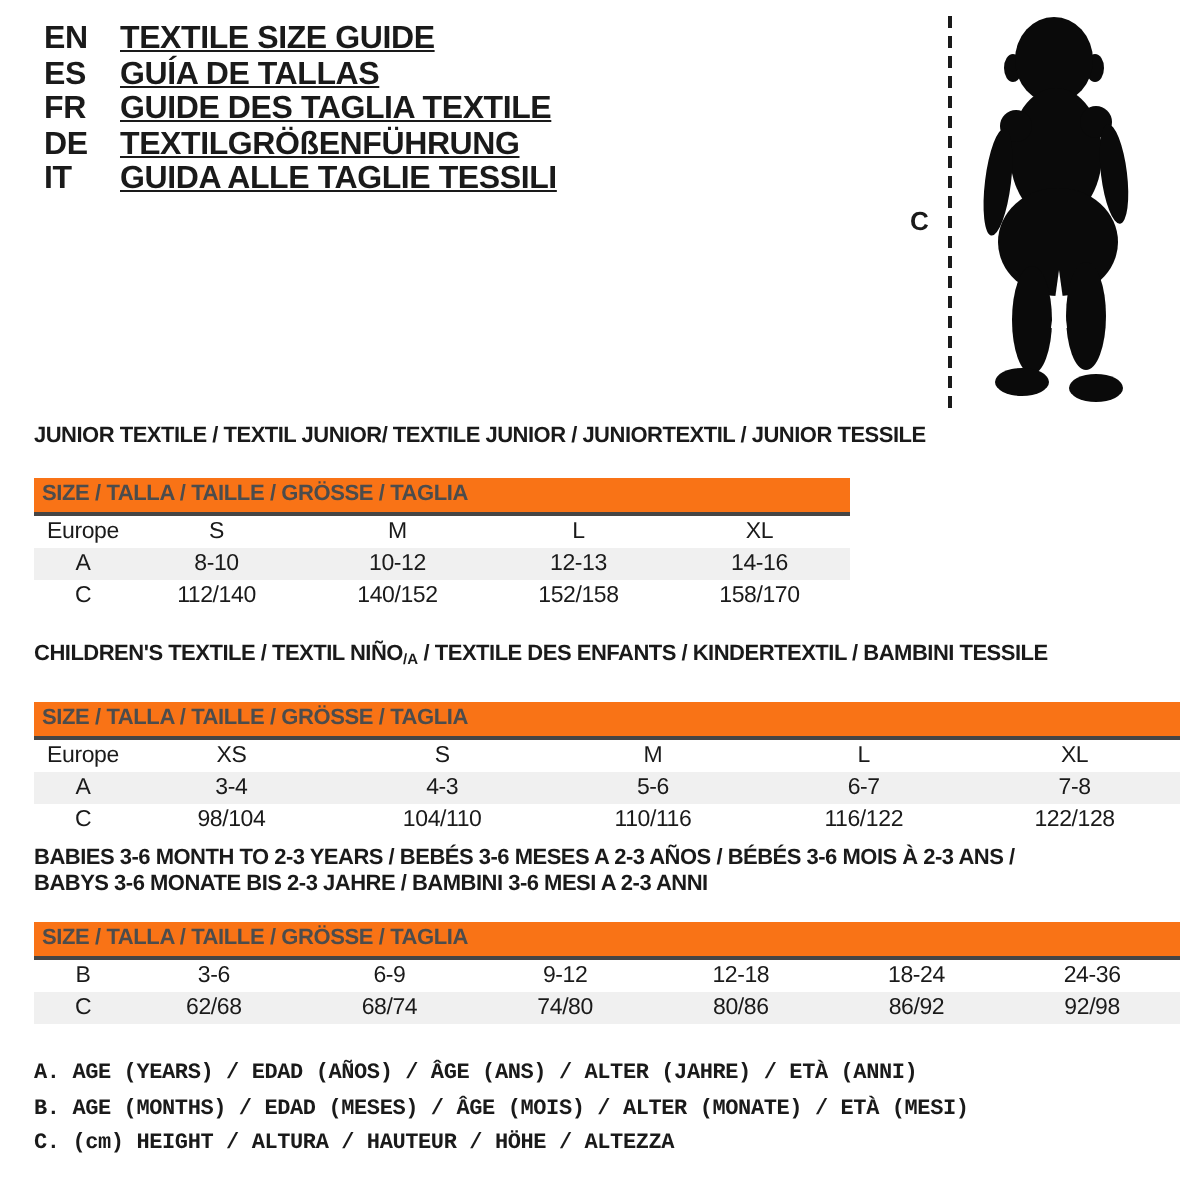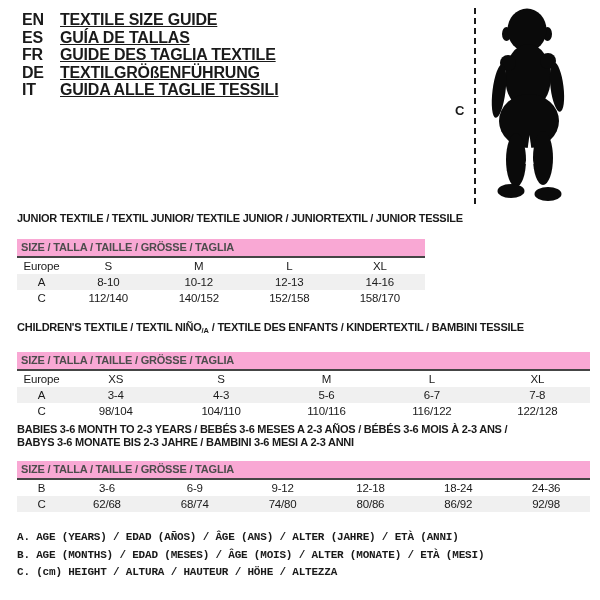--- a/index.html
+++ b/index.html
@@ -28,21 +28,21 @@
   .sec2 { top:321px; width:573px; }
   .sec3 { top:423px; width:573px; }
   .sec-title { font-size:11px; font-weight:bold; line-height:13px; letter-spacing:-0.25px; white-space:nowrap; }
   .sec1 .sec-title { margin-bottom:14px; }
   .sec2 .sec-title { margin-bottom:15px; }
   .sec3 .sec-title-block { margin-bottom:12px; }
   .ttl-sub { font-size:7.5px; vertical-align:-2px; letter-spacing:0; }
 
   .size-bar {
     height:15px; line-height:15px; padding:1px 0 1px 4px;
-    background:#f9a8d4; color:#4c4c4c;
+    background:#f97316; color:#4c4c4c;
     border-bottom:2px solid #454545;
     font-size:11px; font-weight:bold; letter-spacing:-0.2px;
   }
   table.size-table { width:100%; border-collapse:collapse; table-layout:fixed; }
   .size-table td {
     height:16px; padding:0; font-size:11.5px; letter-spacing:-0.2px;
     text-align:center; vertical-align:middle; color:#1a1a1a;
   }
   .size-table td.row-label { text-align:center; padding-left:3px; }
   .size-table tr.striped { background:#f0f0f0; }

